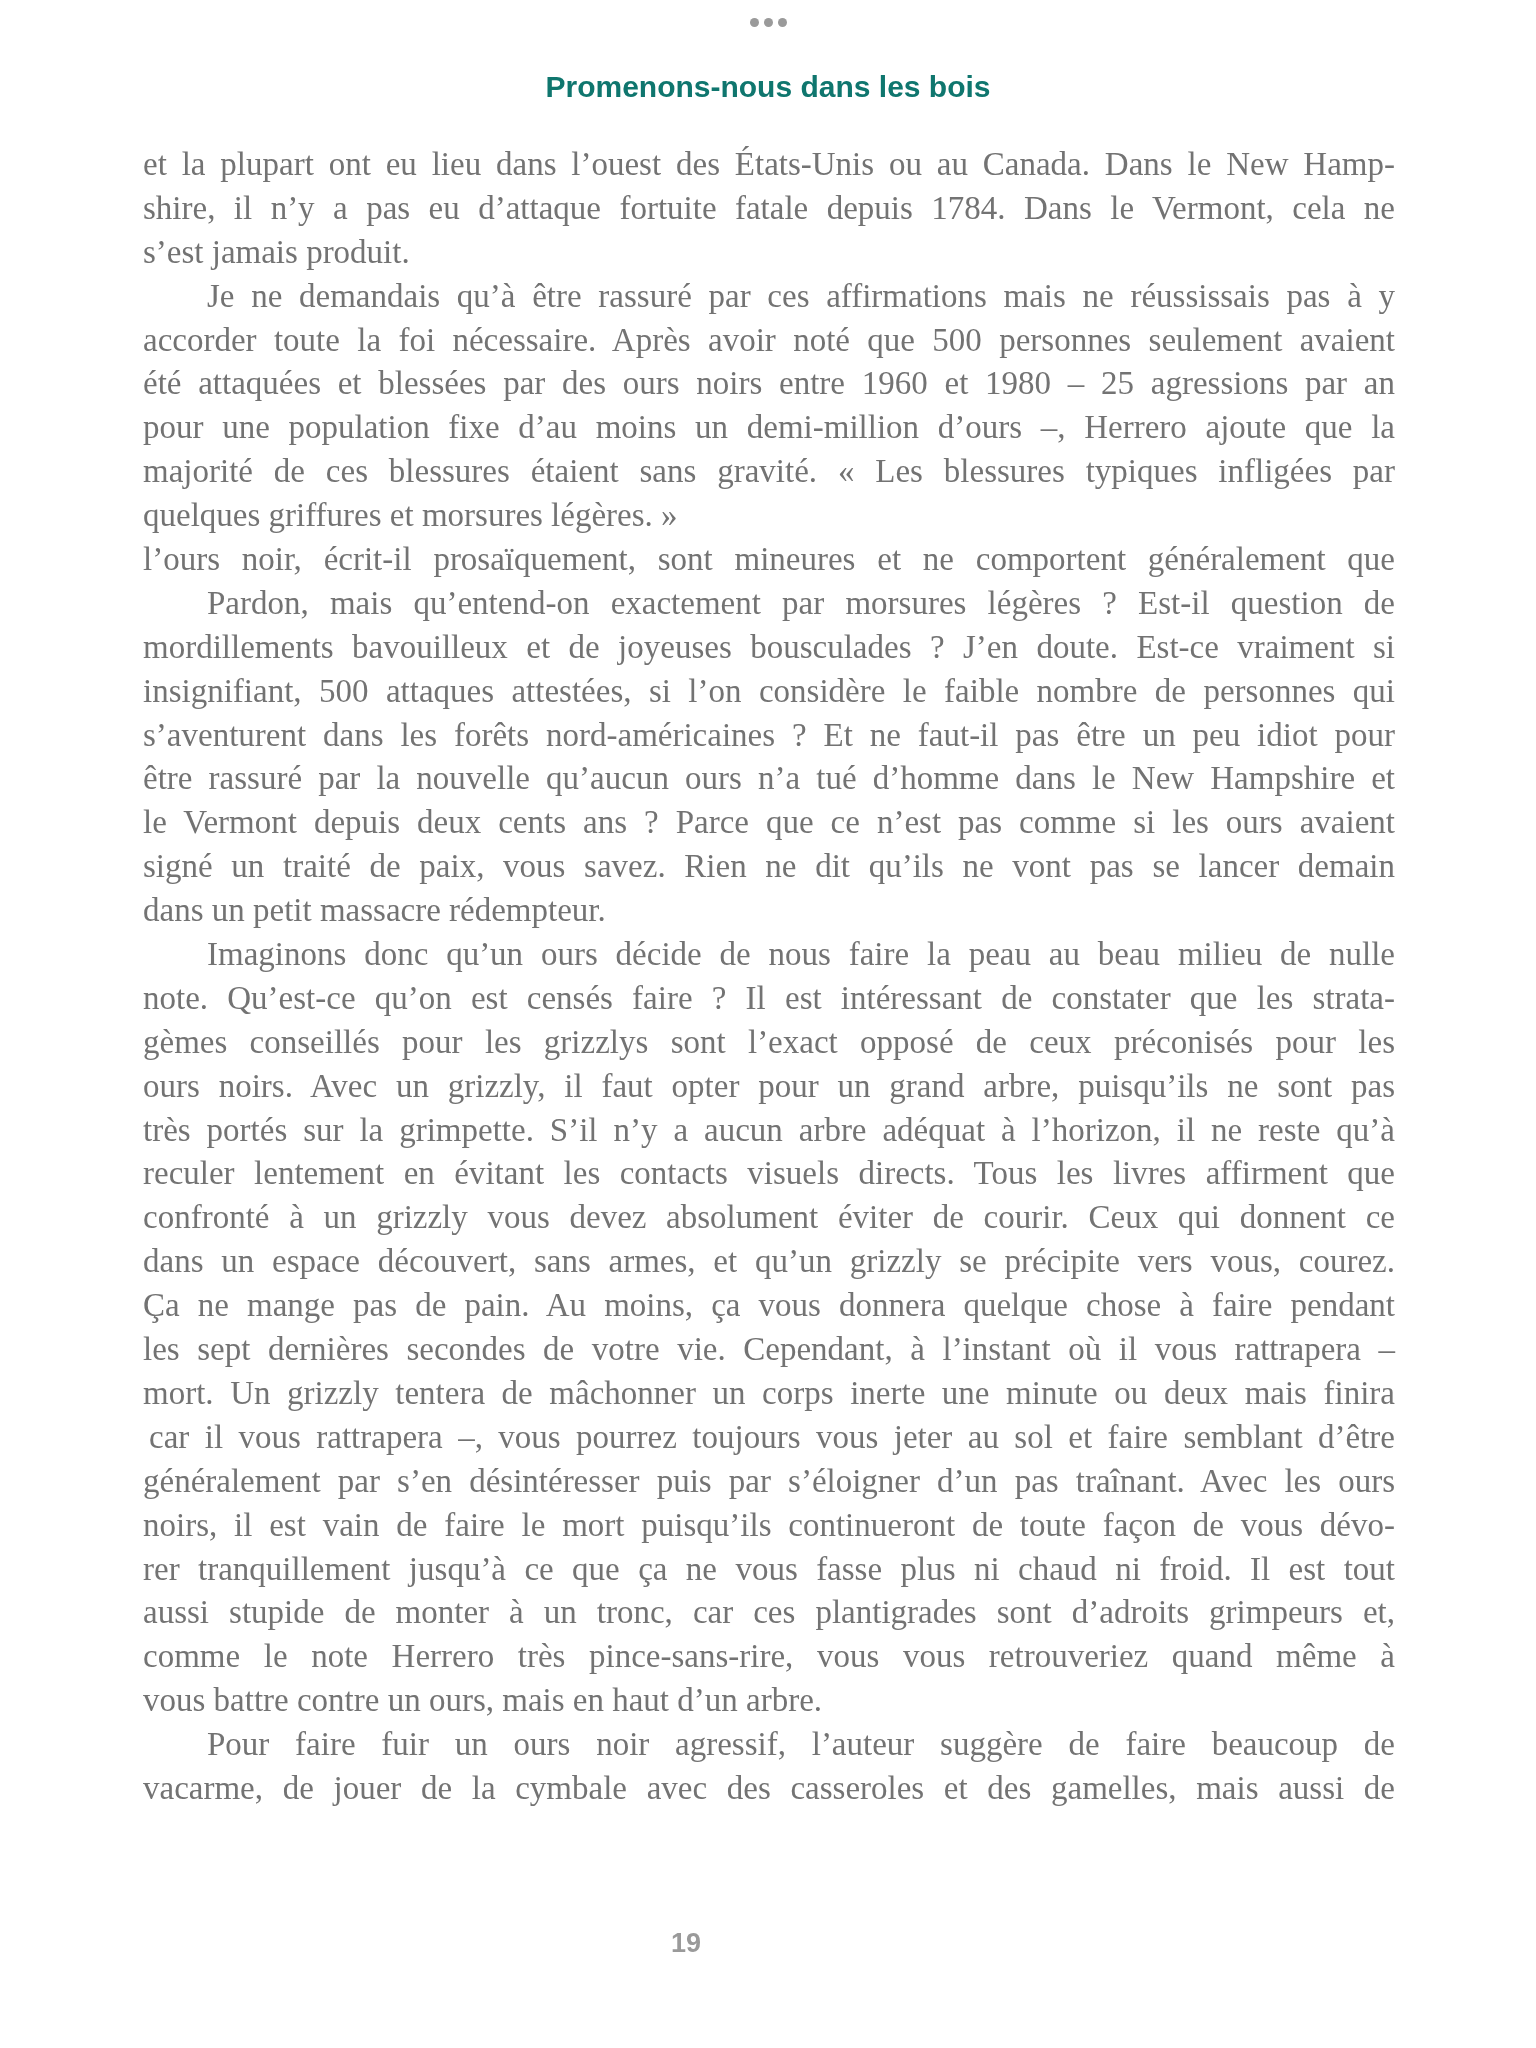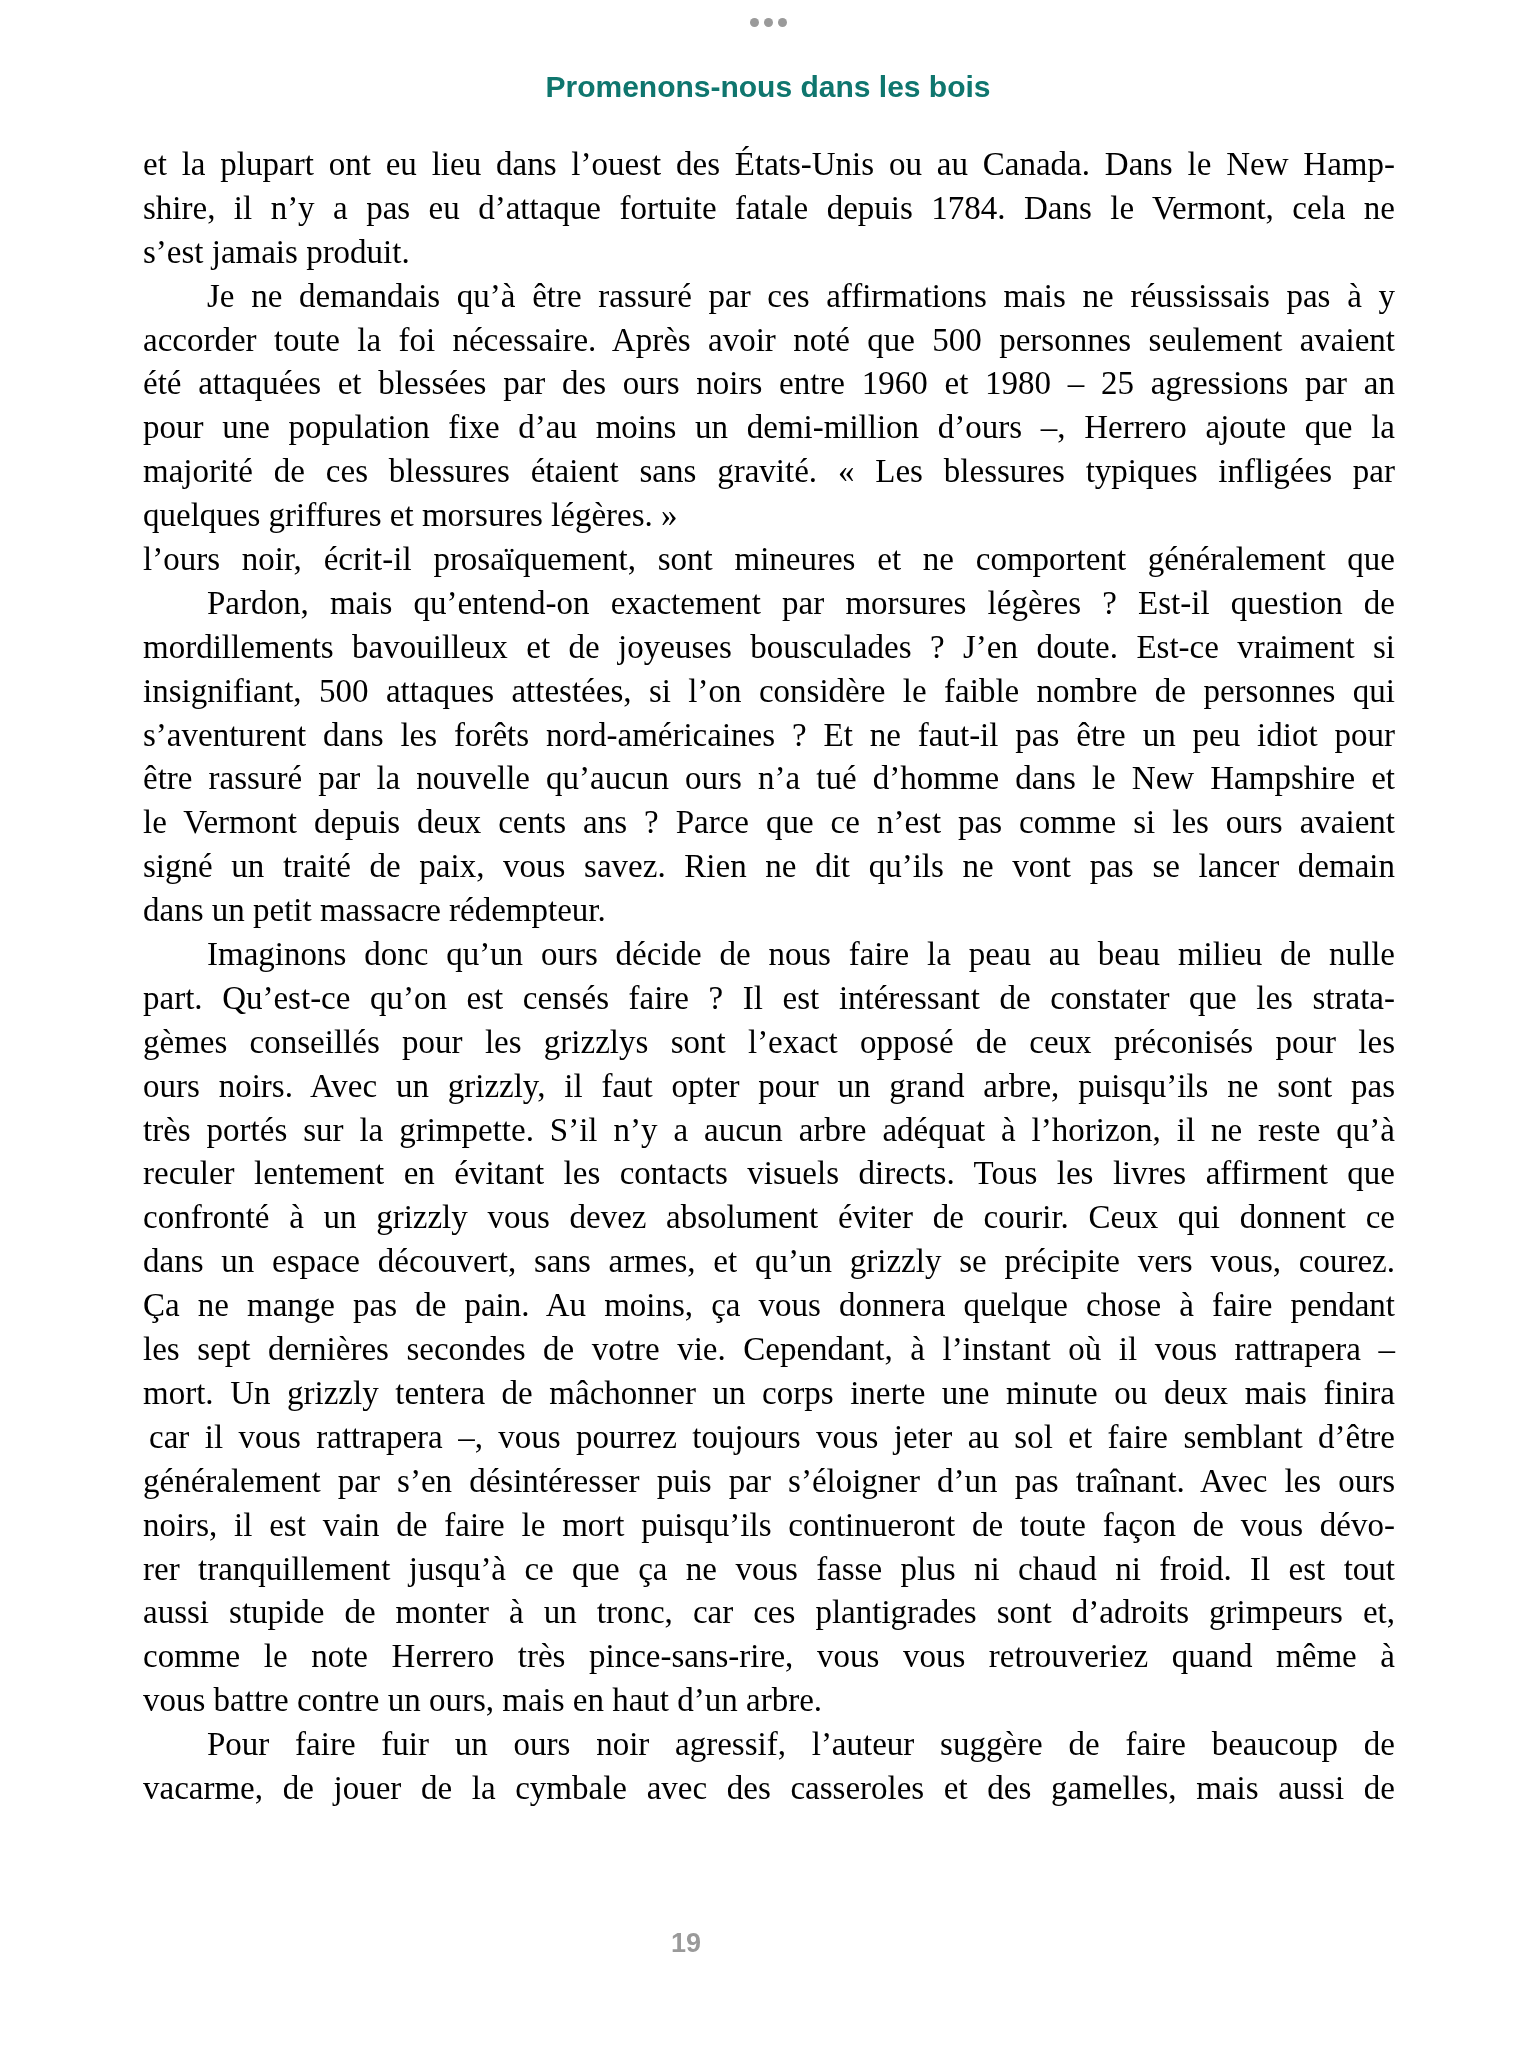--- a/index.html
+++ b/index.html
@@ -41,21 +41,21 @@
       color: #0f766e;
       letter-spacing: 0px;
     }
     .page-text {
       position: absolute;
       top: 143px;
       left: 143px;
       width: 1252px;
       font-family: "Liberation Serif", serif;
       font-size: 33px;
-      color: #000000;
+      color: #737373;
     }
     .line {
       height: 43.9px;
       line-height: 43.9px;
       white-space: nowrap;
       text-align: justify;
       text-align-last: justify;
       overflow: visible;
     }
     .line.last {
@@ -110,21 +110,21 @@
       <div class="line">mordillements bavouilleux et de joyeuses bousculades ? J’en doute. Est-ce vraiment si</div>
       <div class="line">insignifiant, 500 attaques attestées, si l’on considère le faible nombre de personnes qui</div>
       <div class="line">s’aventurent dans les forêts nord-américaines ? Et ne faut-il pas être un peu idiot pour</div>
       <div class="line">être rassuré par la nouvelle qu’aucun ours n’a tué d’homme dans le New Hampshire et</div>
       <div class="line">le Vermont depuis deux cents ans ? Parce que ce n’est pas comme si les ours avaient</div>
       <div class="line">signé un traité de paix, vous savez. Rien ne dit qu’ils ne vont pas se lancer demain</div>
       <div class="line last">dans un petit massacre rédempteur.</div>
     </div>
     <div>
       <div class="line indent">Imaginons donc qu’un ours décide de nous faire la peau au beau milieu de nulle</div>
-      <div class="line">part. Qu’est-ce qu’on est censés faire ? Il est intéressant de constater que les strata-</div>
+      <div class="line">note. Qu’est-ce qu’on est censés faire ? Il est intéressant de constater que les strata-</div>
       <div class="line">gèmes conseillés pour les grizzlys sont l’exact opposé de ceux préconisés pour les</div>
       <div class="line">ours noirs. Avec un grizzly, il faut opter pour un grand arbre, puisqu’ils ne sont pas</div>
       <div class="line">très portés sur la grimpette. S’il n’y a aucun arbre adéquat à l’horizon, il ne reste qu’à</div>
       <div class="line">reculer lentement en évitant les contacts visuels directs. Tous les livres affirment que</div>
       <div class="line">confronté à un grizzly vous devez absolument éviter de courir. Ceux qui donnent ce</div>
       <div class="line">dans un espace découvert, sans armes, et qu’un grizzly se précipite vers vous, courez.</div>
       <div class="line">Ça ne mange pas de pain. Au moins, ça vous donnera quelque chose à faire pendant</div>
       <div class="line">les sept dernières secondes de votre vie. Cependant, à l’instant où il vous rattrapera –</div>
       <div class="line">mort. Un grizzly tentera de mâchonner un corps inerte une minute ou deux mais finira</div>
       <div class="line lead">car il vous rattrapera –, vous pourrez toujours vous jeter au sol et faire semblant d’être</div>

